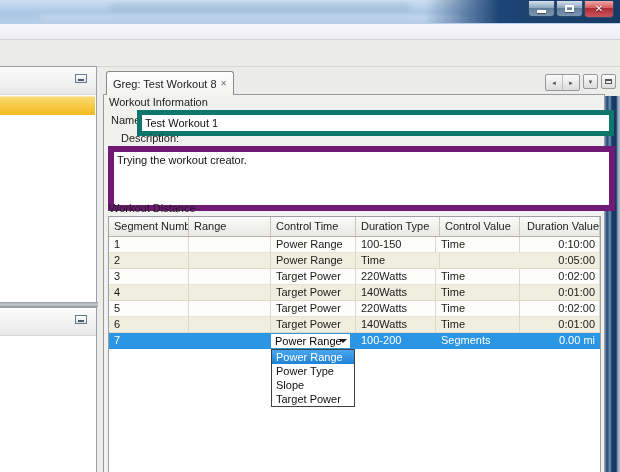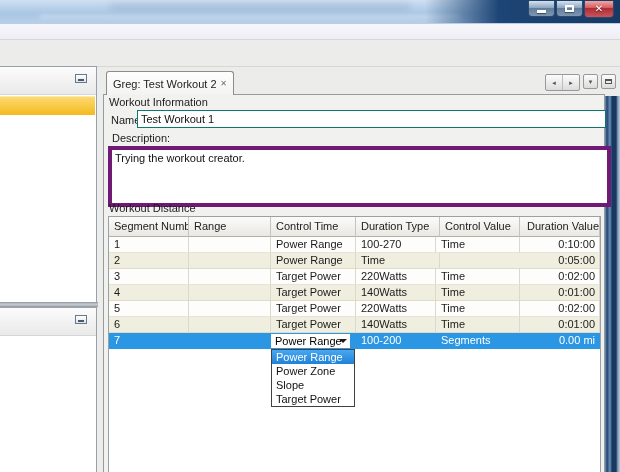--- a/index.html
+++ b/index.html
@@ -65,25 +65,25 @@
     font-size:6px;color:#555;}
   .sq{display:block;width:7px;height:5px;border:1px solid #555;border-top-width:2px;box-sizing:border-box;background:transparent;}
 
   
   .docpanel{position:absolute;left:103px;top:94px;width:502px;height:422px;box-sizing:border-box;
     background:#f1f1ef;border:1px solid #9a9a9a;border-bottom:none;z-index:2;}
   .lbl{position:absolute;font-size:11px;color:#1c1c1c;white-space:nowrap;}
   .info-title{left:5px;top:1px;}
   .name-label{left:7px;top:19px;}
   .name-input{position:absolute;left:33px;top:15px;width:461px;height:16px;box-sizing:content-box;
-    border:1px solid #0f766e;background:#fff;font-family:"Liberation Sans","DejaVu Sans",sans-serif;
+    border:5px solid #0f766e;background:#fff;font-family:"Liberation Sans","DejaVu Sans",sans-serif;
     font-size:11px;padding:0 3px;color:#111;}
-  .desc-label{left:8px;top:37px;}
+  .desc-label{left:17px;top:37px;}
   .desc-area{position:absolute;left:4px;top:51px;width:489px;height:49px;box-sizing:content-box;
-    border:4px solid #701a75;background:#fff;font-family:"Liberation Sans","DejaVu Sans",sans-serif;
+    border:6px solid #701a75;background:#fff;font-family:"Liberation Sans","DejaVu Sans",sans-serif;
     font-size:11px;line-height:13px;padding:2px 3px;color:#111;resize:none;overflow:hidden;}
   .seg-title{left:5px;top:107px;}
 
   
   .gridwrap{position:absolute;left:4px;top:121px;width:493px;height:257px;box-sizing:border-box;
     background:#fff;border:1px solid #9aa0a6;overflow:hidden;}
   .ghead{display:flex;height:20px;}
   .ghead .gcell{box-sizing:border-box;background:linear-gradient(#fbfbfa,#e9e8e2);
     border-right:1px solid #c7c4bc;border-bottom:1px solid #b3b0a7;
     font-size:11px;color:#222;padding:3px 0 0 5px;white-space:nowrap;overflow:hidden;}
@@ -143,21 +143,21 @@
     <div class="yellow-row"></div>
   </div>
   <div class="hsplit"></div>
   <div class="leftpanel lp2">
     <div class="lp-header">
       <span class="collapse-box"></span>
     </div>
   </div>
 
   <div class="tab">
-    <span class="t-title">Greg: Test Workout 2</span>
+    <span class="t-title">Greg: Test Workout 8</span>
     <span class="tabclose">✕</span>
   </div>
   <div class="navbtns">
     <div class="navpair">
       <span class="navbtn">◄</span>
       <span class="navbtn">►</span>
     </div>
     <span class="navbtn single">▼</span>
     <span class="navbtn single">
       <i class="sq"></i>
@@ -179,21 +179,21 @@
         <div class="gcell c3">Control Time</div>
         <div class="gcell c5">Duration Type</div>
         <div class="gcell c4">Control Value</div>
         <div class="gcell c6">Duration Value</div>
       </div>
       <div id="segments-body">
           <div class="trow">
             <div class="gcell c1">1</div>
             <div class="gcell c2"></div>
             <div class="gcell c3">Power Range</div>
-            <div class="gcell c4">100-270</div>
+            <div class="gcell c4">100-150</div>
             <div class="gcell c5">Time</div>
             <div class="gcell c6">0:10:00</div>
           </div>
           <div class="trow alt">
             <div class="gcell c1">2</div>
             <div class="gcell c2"></div>
             <div class="gcell c3">Power Range</div>
             <div class="gcell c5">Time</div>
             <div class="gcell c6">0:05:00</div>
           </div>
@@ -241,20 +241,20 @@
             <div class="gcell c4">100-200</div>
             <div class="gcell c5">Segments</div>
             <div class="gcell c6">0.00 mi</div>
           </div>
         </div>
     </div>
   </div>
 
   <div class="dropdown" id="ctl-dropdown">
       <div class="dditem hl">Power Range</div>
-      <div class="dditem">Power Zone</div>
+      <div class="dditem">Power Type</div>
       <div class="dditem">Slope</div>
       <div class="dditem">Target Power</div>
     </div>
 
   <div class="rightedge"></div>
 
 </div>
 
 </body></html>

